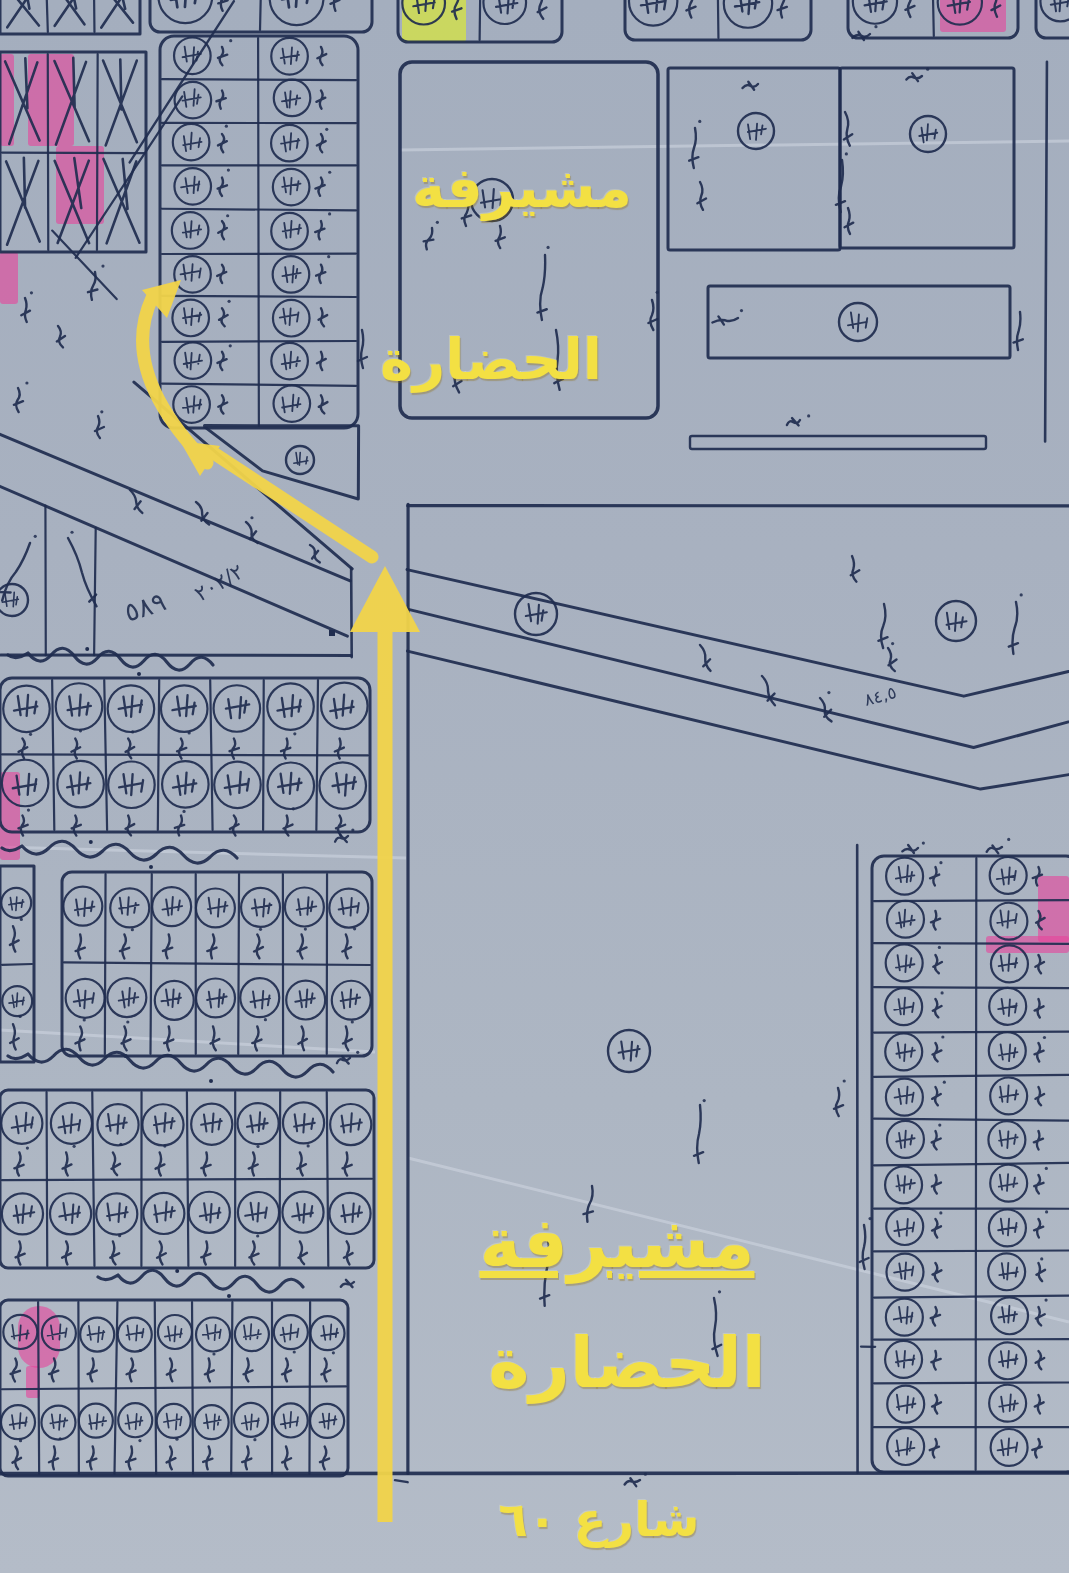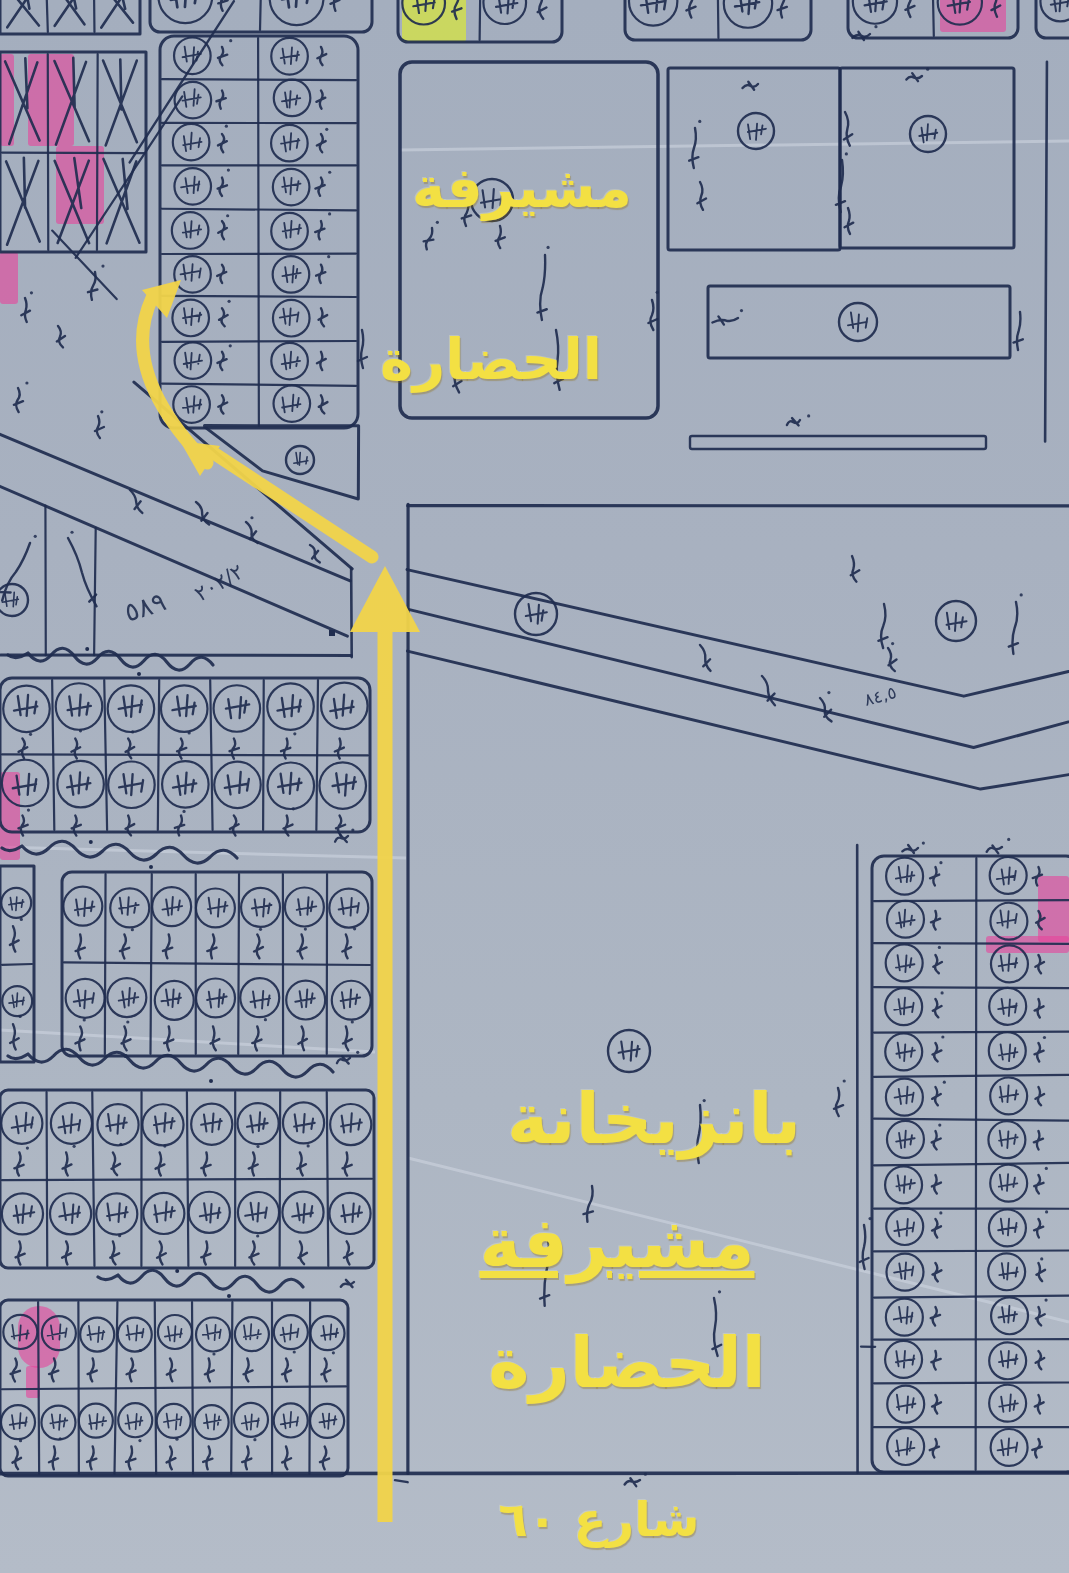--- a/index.html
+++ b/index.html
@@ -1126,18 +1126,17 @@
         <line x1="372" y1="557" x2="212" y2="452" stroke="#f2d44a" stroke-width="13" stroke-linecap="round"></line>
         <polygon points="180,441 220,446 200,476" fill="#f2d44a"></polygon>
         <path d="M 207 463 Q 118 372 152 298" fill="none" stroke="#f2d44a" stroke-width="13" stroke-linecap="round"></path>
         <polygon points="181,280 167,318 142,290" fill="#f2d44a"></polygon>
       </g>
     </svg>
 
   <div class="anno sch sch-l1" dir="rtl">مشيرفة</div>
   <div class="anno sch sch-l3" dir="rtl">الحضارة</div>
 
-  <div class="anno sta sta-l1" dir="rtl">بانزيخانة</div>
   <div class="anno sta sta-l2" dir="rtl">مشيرفة</div>
   <div class="anno sta sta-l3" dir="rtl">الحضارة</div>
 
   <div class="anno str str-l1" dir="rtl">شارع ٦٠</div>
 </div>
 
 </body></html>

